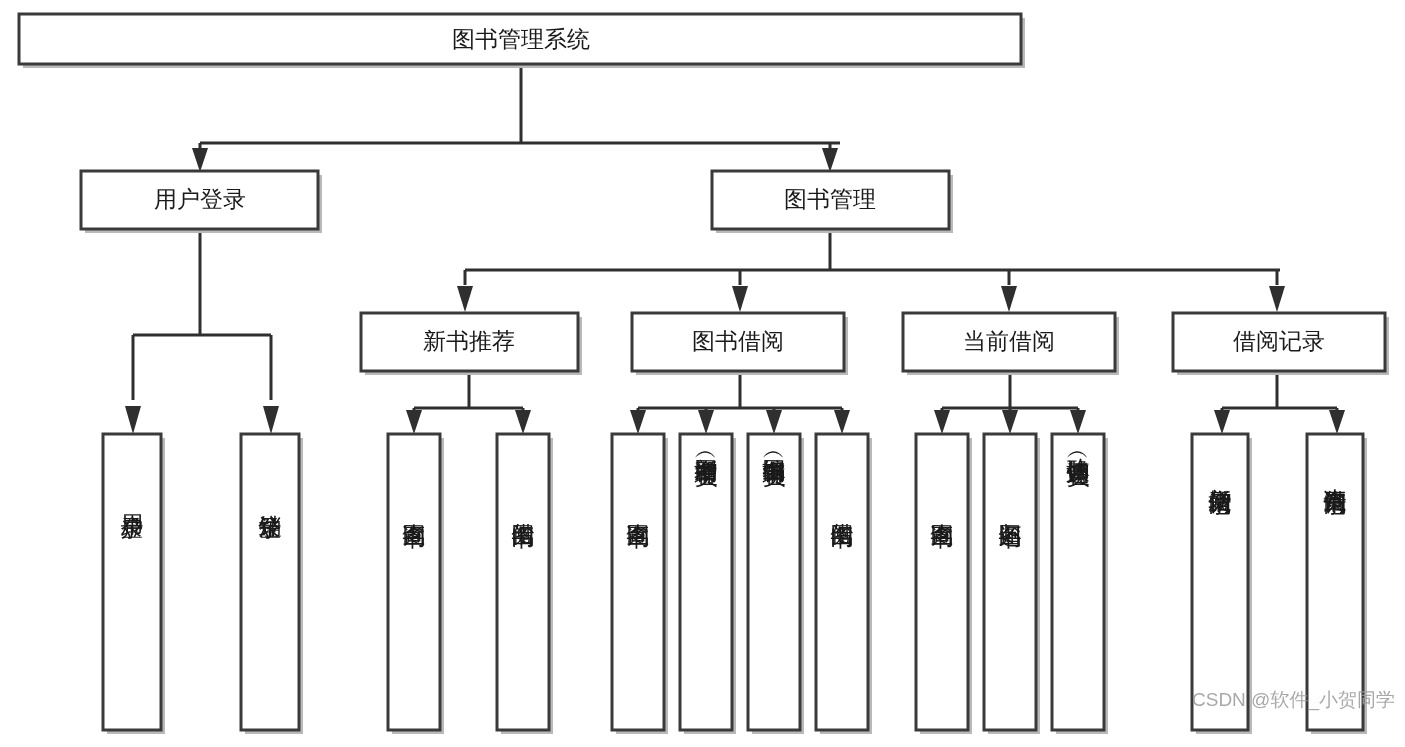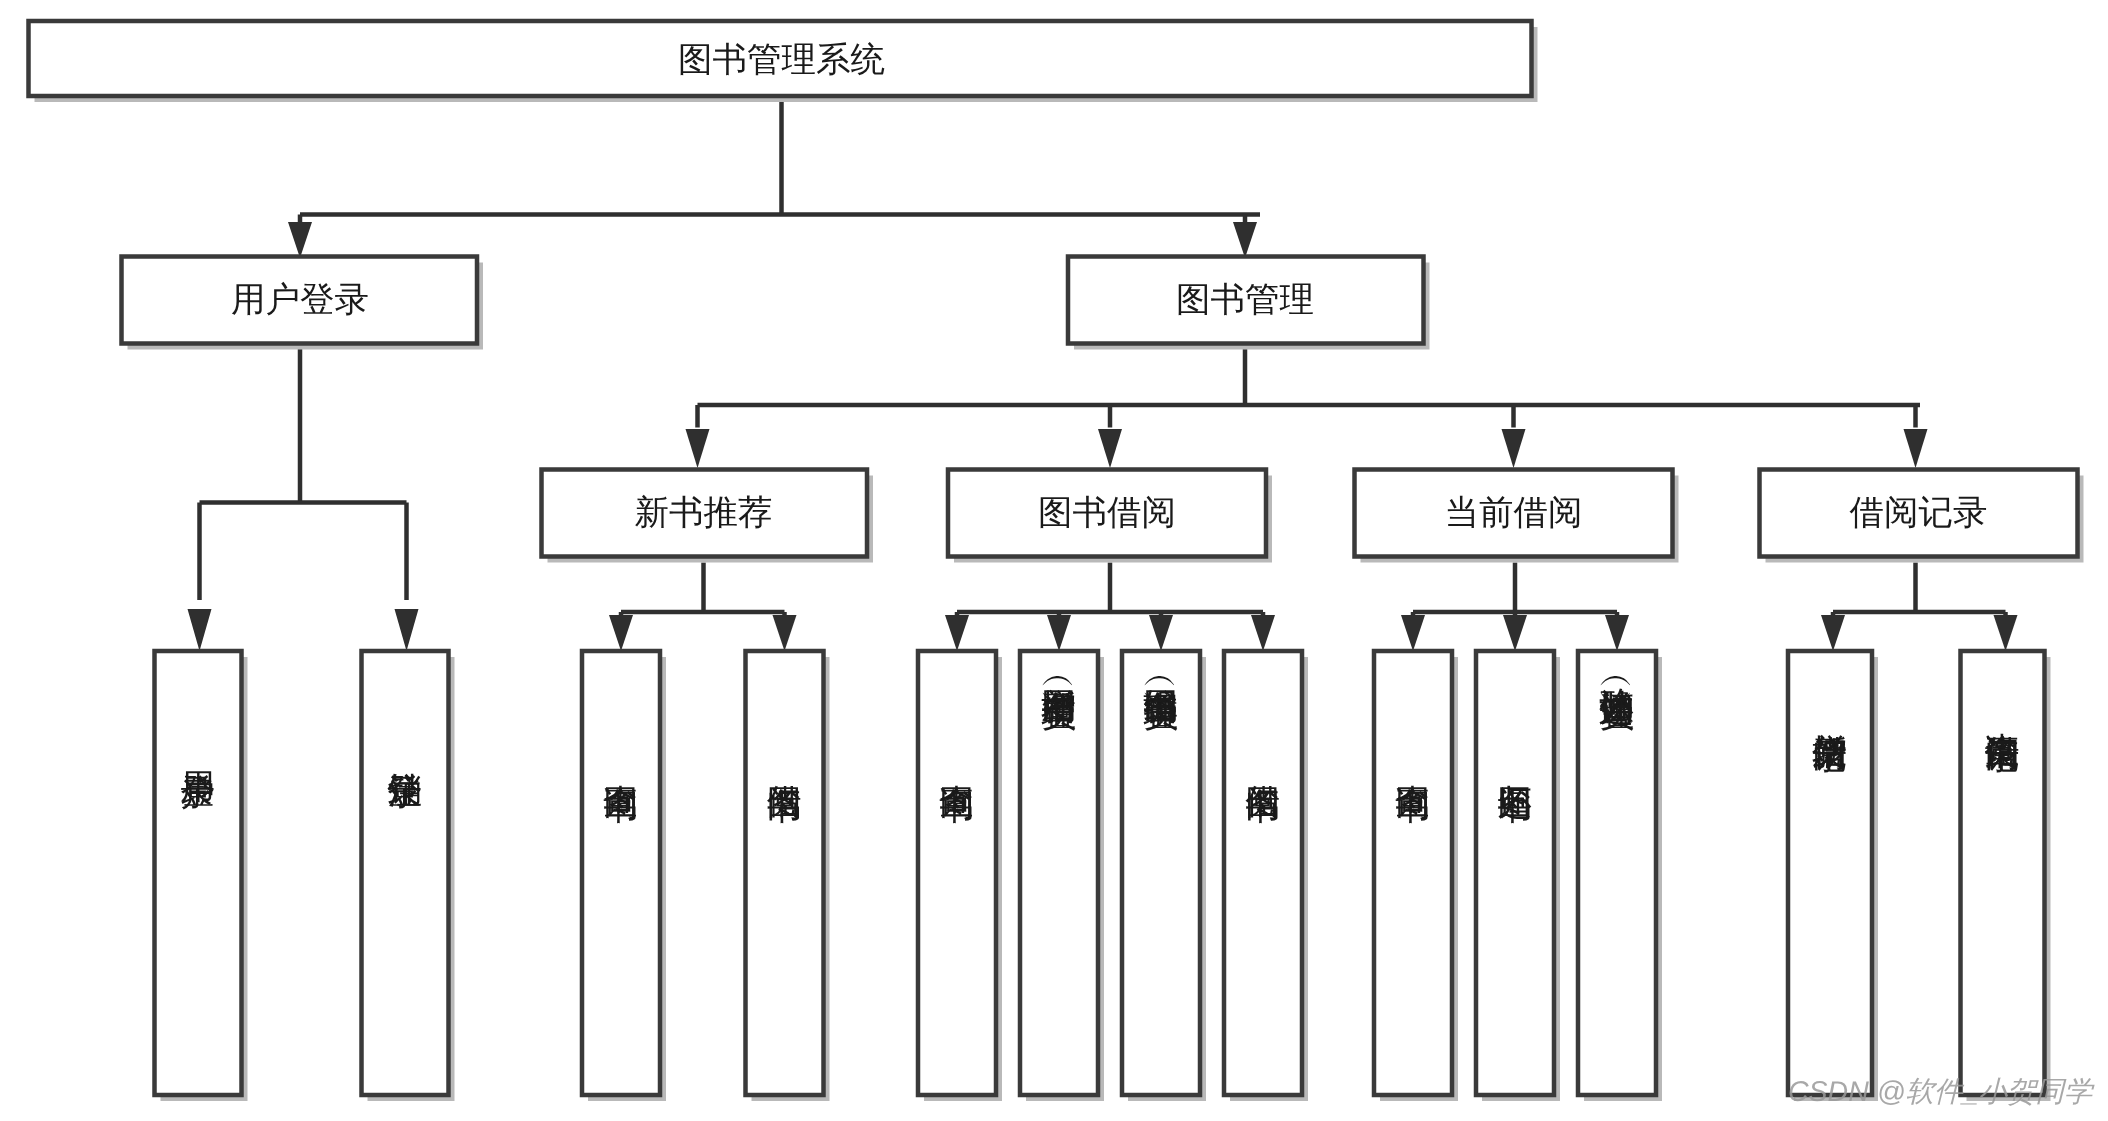--- a/index.html
+++ b/index.html
@@ -255,15 +255,15 @@
   <div class="node-label-v" style="left:762px; top:440px;">编辑图书（管理员）</div>
   <div class="node-label-v" style="left:830px; top:505px;">借阅图书</div>
 
   <div class="node-label-v" style="left:930px; top:505px;">查询图书</div>
   <div class="node-label-v" style="left:998px; top:505px;">归还图书</div>
   <div class="node-label-v" style="left:1066px; top:440px;">确认归还（管理员）</div>
 
   <div class="node-label-v" style="left:1208px; top:470px;">新增借阅记录</div>
   <div class="node-label-v" style="left:1323px; top:470px;">查询借阅记录</div>
 
-  <div class="watermark" style="left:1192px; top:715px;font-style:italic;">CSDN @软件_小贺同学</div>
+  <div class="watermark" style="left:1192px; top:687px;">CSDN @软件_小贺同学</div>
 
 </div>
 
 </body></html>

